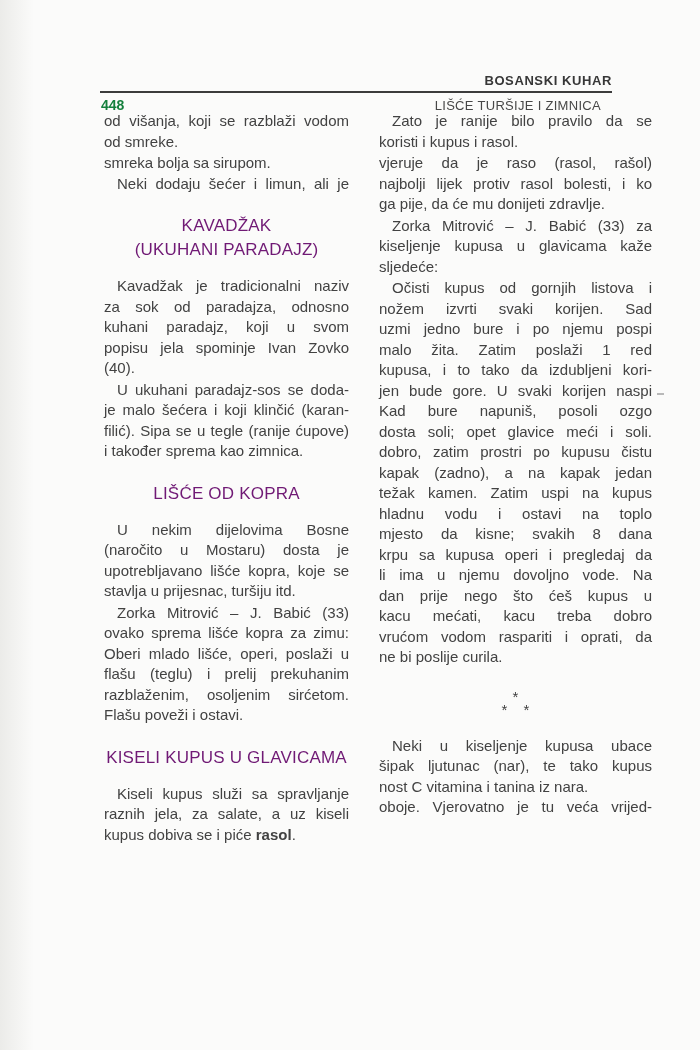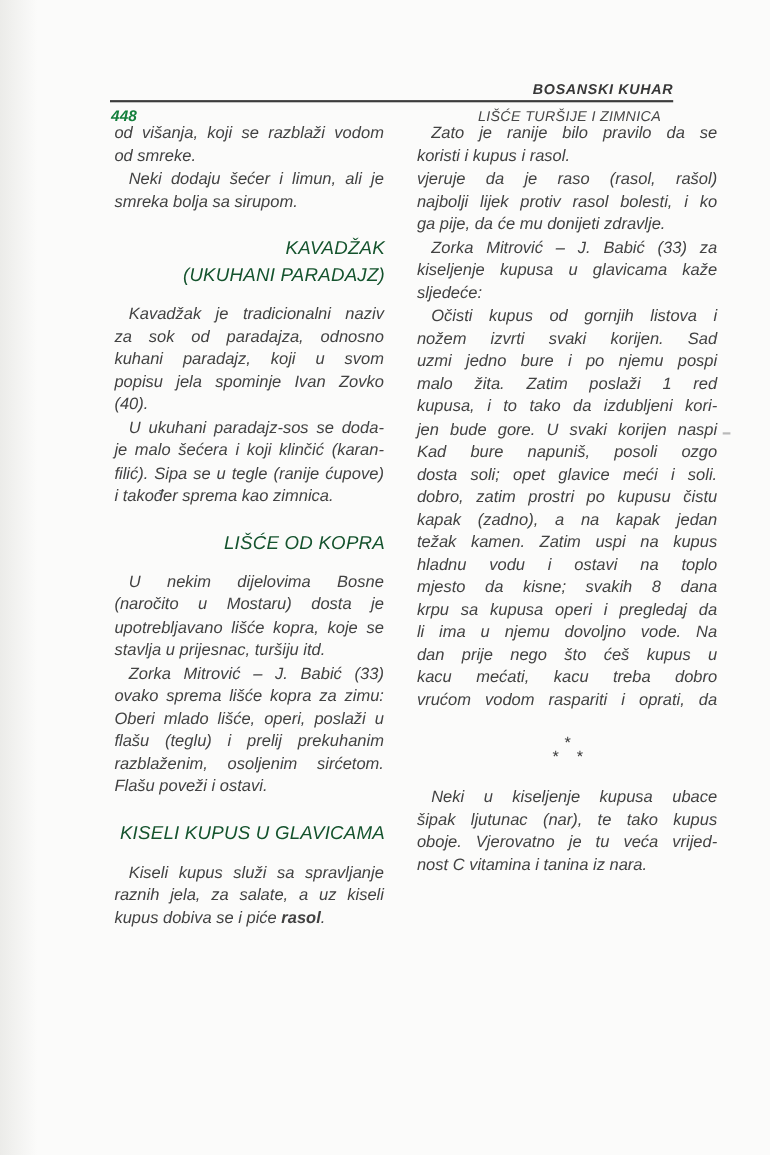--- a/index.html
+++ b/index.html
@@ -3,21 +3,21 @@
 <meta charset="utf-8">
 <style>
   html,body{margin:0;padding:0;}
   body{
     width:700px;height:1050px;overflow:hidden;
     background:#f4f4f2;
     font-family:"Liberation Sans", sans-serif;
   }
   .page{
     position:relative;width:700px;height:1050px;
-    background:#fbfbfa;color:#424242;font-style:italic;
+    background:#fbfbfa;color:#424242;
   }
   .edge-shadow{
     position:absolute;left:0;top:0;width:34px;height:100%;
     background:linear-gradient(90deg,#e6e6e3,rgba(251,251,250,0));
     opacity:.75;pointer-events:none;
   }
   
   .book-title{
     position:absolute;top:73px;right:88px;
     font-size:13px;font-weight:bold;letter-spacing:.6px;color:#373737;
@@ -38,22 +38,22 @@
   .col{position:absolute;top:110px;font-size:15px;line-height:20.5px;color:#424242;}
   .col-left{left:103px;width:247px;}
   .col-right{left:378px;width:275px;}
   .para{margin:1px;}
   .line{text-align:justify;text-align-last:justify;}
   .line.last{text-align-last:left;}
   .line.indent{text-indent:13px;}
   .line b{font-weight:bold;}
   .heading{margin:20px 0 14px 0;}
   .heading .hline{
-    font-size:17px;line-height:24px;color:#14532d;
-    letter-spacing:.2px;white-space:nowrap;text-align:right;
+    font-size:17px;line-height:24px;color:#701a75;
+    letter-spacing:.2px;white-space:nowrap;text-align:center;
   }
   .asterism{margin:22px 0 20px 0;text-align:center;color:#3f3f3f;}
   .asterism .row{line-height:13px;font-size:15px;letter-spacing:6px;text-indent:6px;}
   .artifact-dash{
     position:absolute;left:657px;top:393px;width:7px;height:2px;
     background:#9c9c9c;opacity:.7;
   }
 </style>
 </head>
 <body>
@@ -65,22 +65,22 @@
   <div class="header-rule"></div>
   <div class="page-number">448</div>
   <div class="chapter-title">LIŠĆE TURŠIJE I ZIMNICA</div>
 
   <div class="col col-left">
       <div class="para">
         <div class="line">od višanja, koji se razblaži vodom</div>
         <div class="line last">od smreke.</div>
       </div>
       <div class="para">
+        <div class="line last">smreka bolja sa sirupom.</div>
         <div class="line indent">Neki dodaju šećer i limun, ali je</div>
-        <div class="line last">smreka bolja sa sirupom.</div>
       </div>
       <div class="heading">
         <div class="hline">KAVADŽAK</div>
         <div class="hline">(UKUHANI PARADAJZ)</div>
       </div>
       <div class="para">
         <div class="line indent">Kavadžak je tradicionalni naziv</div>
         <div class="line">za sok od paradajza, odnosno</div>
         <div class="line">kuhani paradajz, koji u svom</div>
         <div class="line">popisu jela spominje Ivan Zovko</div>
@@ -145,27 +145,28 @@
         <div class="line">dobro, zatim prostri po kupusu čistu</div>
         <div class="line">kapak (zadno), a na kapak jedan</div>
         <div class="line">težak kamen. Zatim uspi na kupus</div>
         <div class="line">hladnu vodu i ostavi na toplo</div>
         <div class="line">mjesto da kisne; svakih 8 dana</div>
         <div class="line">krpu sa kupusa operi i pregledaj da</div>
         <div class="line">li ima u njemu dovoljno vode. Na</div>
         <div class="line">dan prije nego što ćeš kupus u</div>
         <div class="line">kacu mećati, kacu treba dobro</div>
         <div class="line">vrućom vodom raspariti i oprati, da</div>
+        <div class="line last">ne bi poslije curila.</div>
       </div>
       <div class="asterism">
         <div class="row">*</div>
         <div class="row">* *</div>
       </div>
       <div class="para">
         <div class="line indent">Neki u kiseljenje kupusa ubace</div>
         <div class="line">šipak ljutunac (nar), te tako kupus</div>
+        <div class="line last">nost C vitamina i tanina iz nara.</div>
         <div class="line">oboje. Vjerovatno je tu veća vrijed-</div>
-        <div class="line last">nost C vitamina i tanina iz nara.</div>
       </div>
     </div>
 
   <div class="artifact-dash"></div>
 </div>
 
 </body></html>

